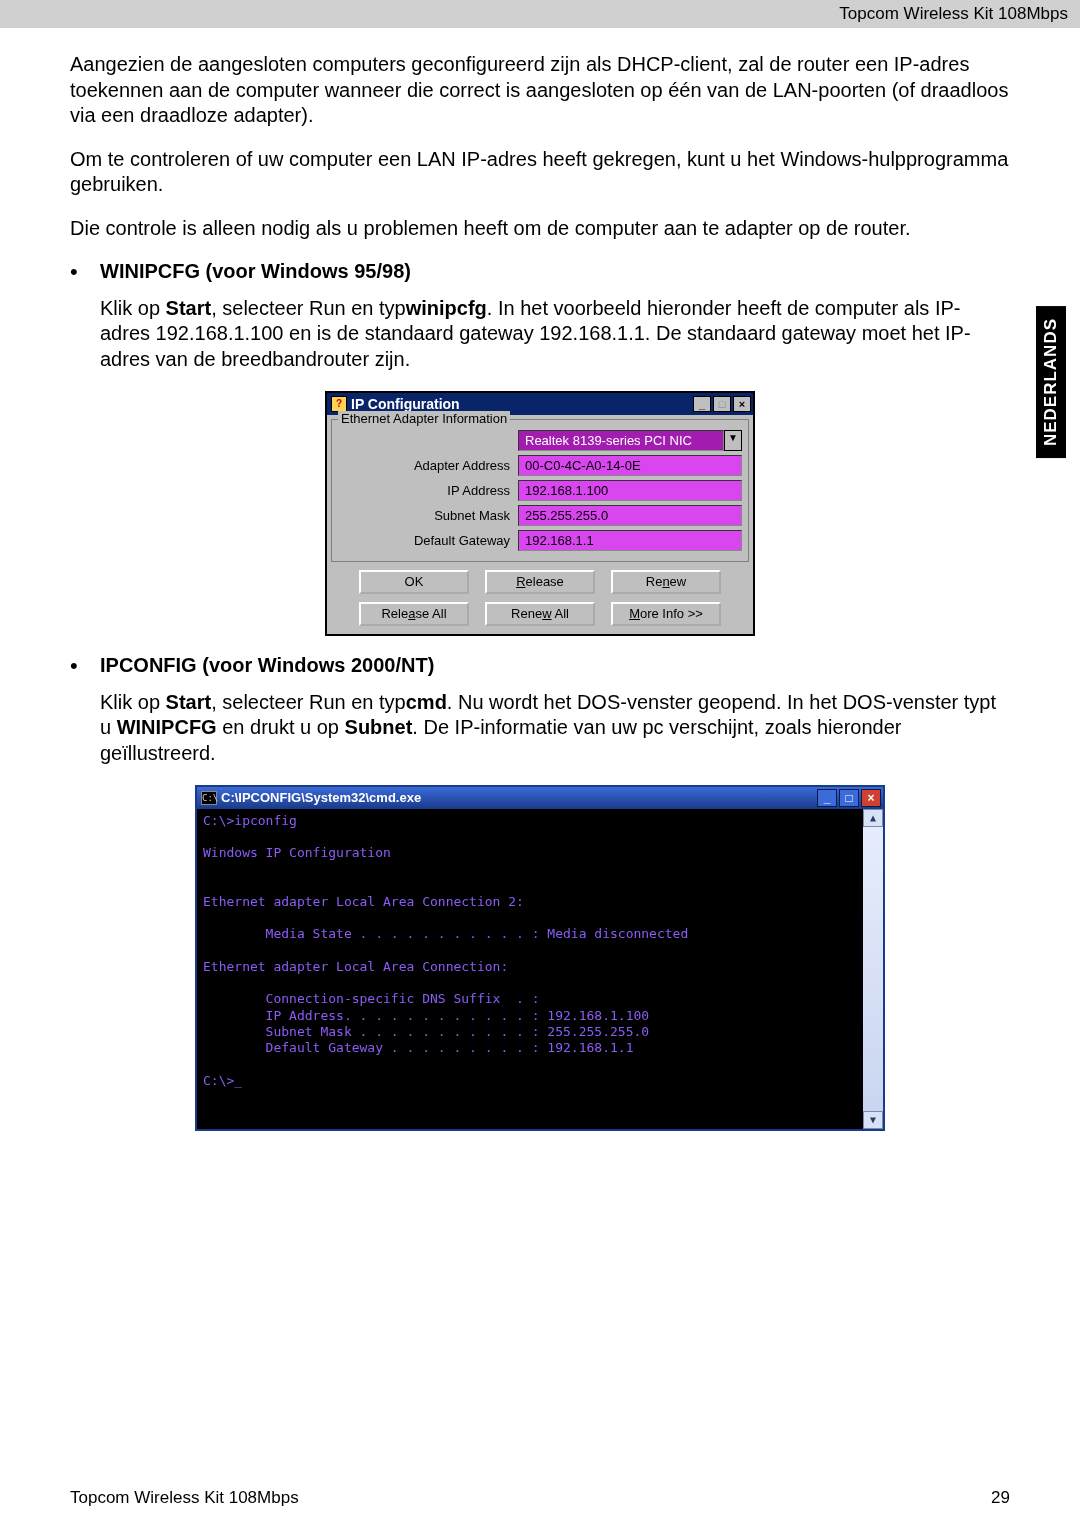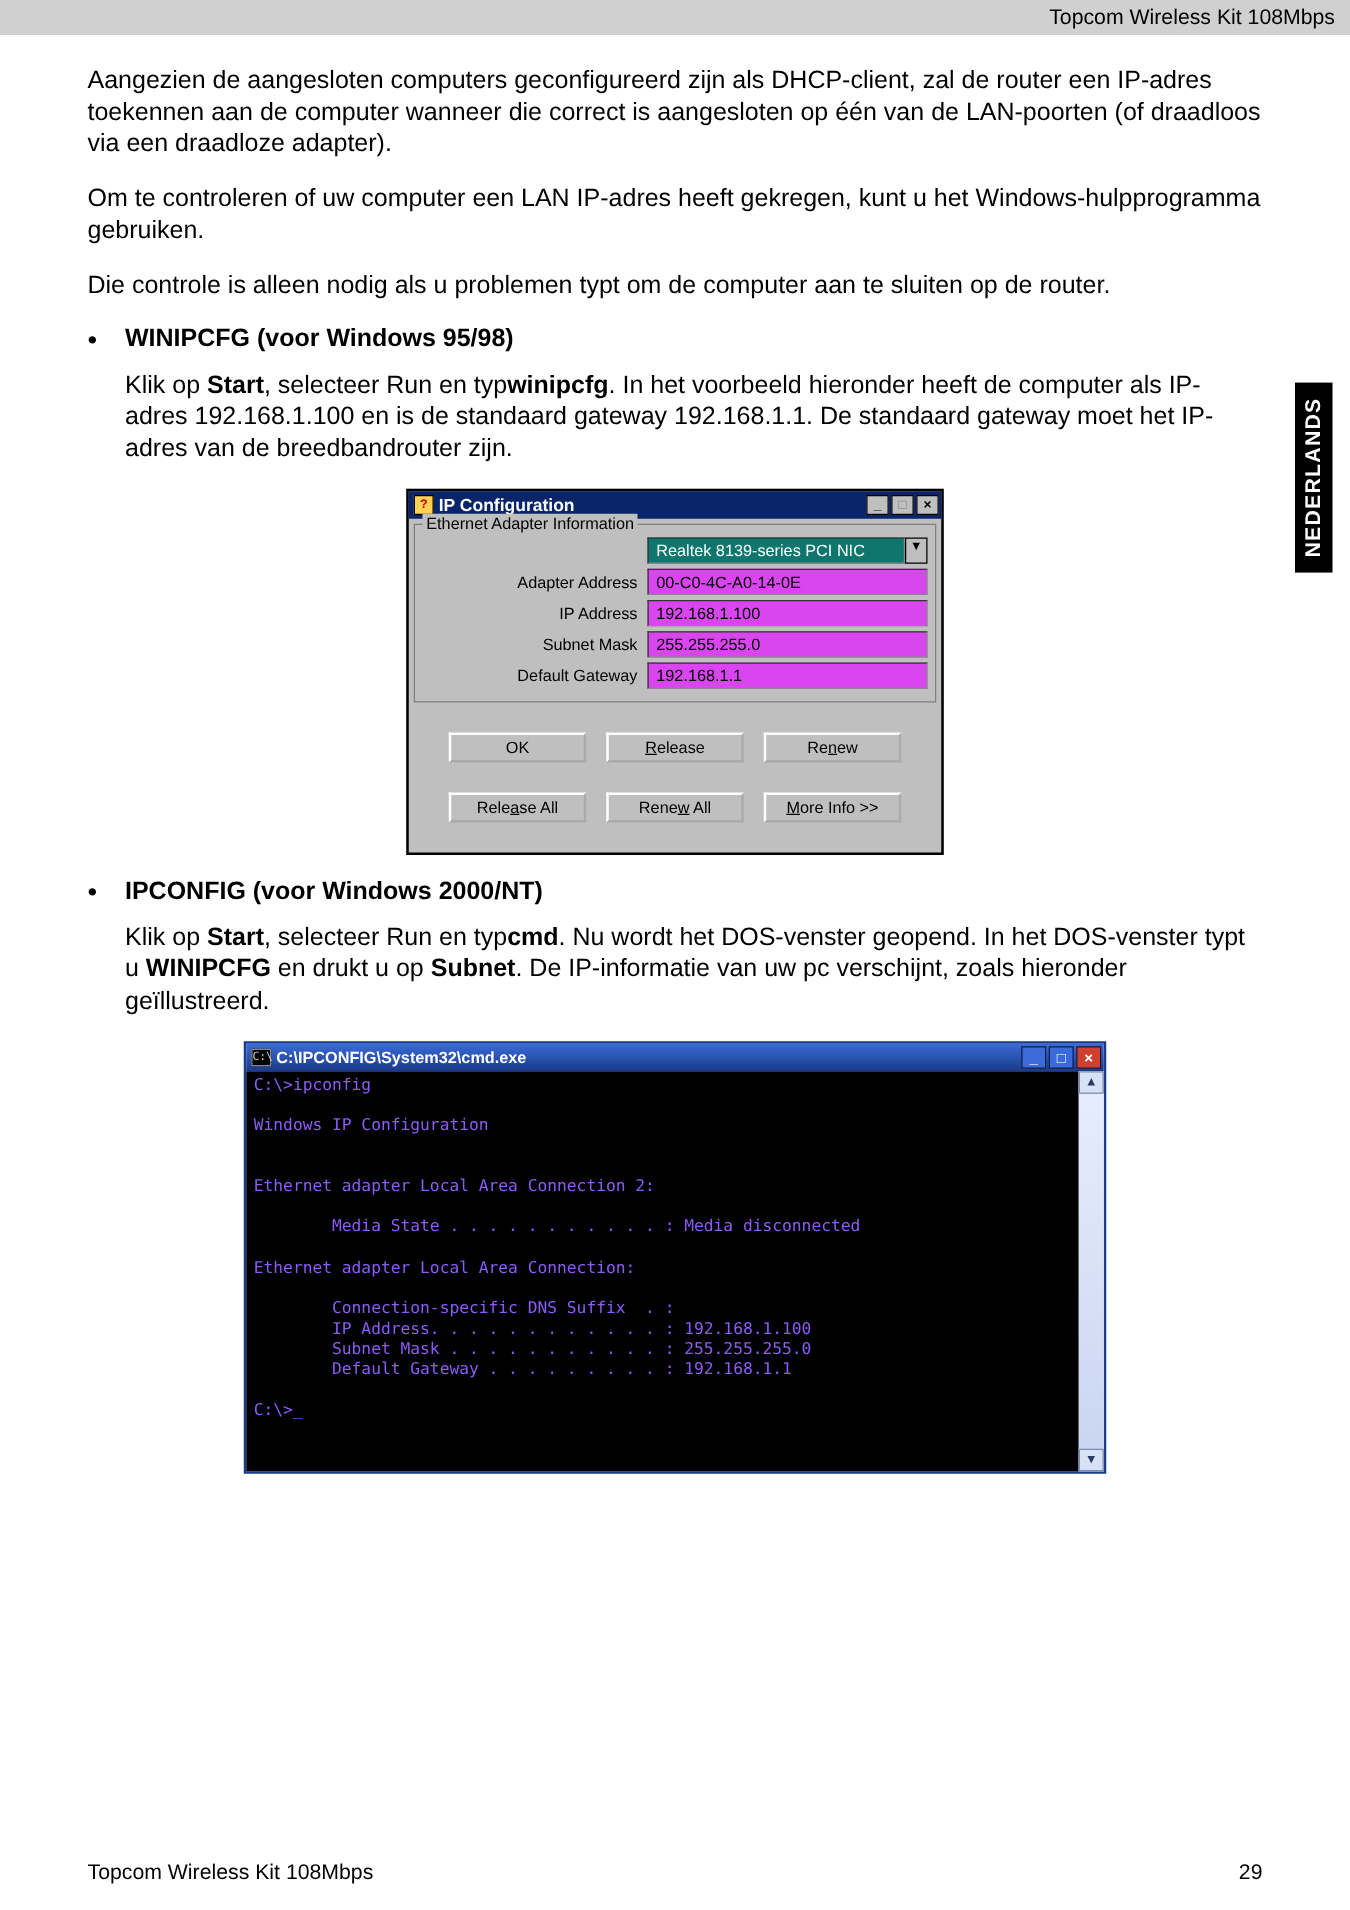--- a/index.html
+++ b/index.html
@@ -20,23 +20,23 @@
   .ipcfg-tico { width: 16px; height: 16px; background: #ffd254; border: 1px solid #000; margin: 0 4px; font-size: 10px; line-height: 14px; text-align: center; color: #c00; font-weight: bold; }
   .ipcfg-title { flex: 1; font-weight: bold; font-size: 14px; }
   .ipcfg-winbtns { display: flex; gap: 2px; padding-right: 2px; }
   .winbtn { width: 18px; height: 16px; background: #bfbfbf; border: 1px solid #000; font-size: 11px; line-height: 14px; text-align: center; font-weight: bold; color: #000; }
   .ipcfg-group { border: 1px solid #808080; margin: 4px; padding: 6px; position: relative; }
   .ipcfg-group-legend { position: absolute; top: -9px; left: 6px; background: #bfbfbf; padding: 0 3px; font-size: 13px; }
   .ipcfg-row { display: flex; align-items: center; margin: 4px 0; }
   .ipcfg-lbl { flex: 0 0 180px; text-align: right; padding-right: 8px; font-size: 13px; }
   .ipcfg-val { flex: 1; background: #d946ef; border: 1px inset #888; padding: 2px 6px; font-size: 13px; }
   .ipcfg-combo { display: flex; }
-  .ipcfg-combo .combo-val { flex: 1; background: #0f766e; color: #fff; padding: 2px 6px; font-size: 13px; border: 1px inset #888; }
+  .ipcfg-combo .combo-val { flex: 1; background: #a21caf; color: #fff; padding: 2px 6px; font-size: 13px; border: 1px inset #888; }
   .ipcfg-combo .combo-btn { width: 18px; border: 1px solid #000; background: #bfbfbf; text-align: center; font-size: 10px; line-height: 14px; }
-  .ipcfg-btnrow { display: flex; justify-content: center; gap: 16px; margin: 24px 4px; }
+  .ipcfg-btnrow { display: flex; justify-content: center; gap: 16px; margin: 8px 4px; }
   .ipcfg-btn { width: 110px; height: 24px; background: #bfbfbf; border: 2px outset #fff; font-size: 13px; text-align: center; line-height: 20px; }
   .ipcfg-btn .u { text-decoration: underline; }
   .note-box { border: 2px solid #000; margin: 14px 0 22px 0; padding: 10px 14px; display: flex; align-items: center; gap: 18px; }
   .note-icon { width: 54px; height: 48px; position: relative; }
   .note-icon svg { width: 54px; height: 48px; }
   .note-text { font-size: 20px; font-weight: bold; }
   .note-text em { font-style: italic; }
   .cmd-wrap { display: flex; justify-content: center; margin-top: 8px; }
   .cmd { width: 690px; border: 2px solid #1a3a8a; font-family: "Lucida Console", monospace; font-size: 13px; }
   .cmd-titlebar { background: linear-gradient(#3a6bd8, #1a3a8a); color: #fff; display: flex; align-items: center; height: 22px; }
@@ -57,21 +57,21 @@
 <div class="topbar">
   <span>Topcom Wireless Kit 108Mbps</span>
 </div>
 
 <div class="sidetab">NEDERLANDS</div>
 
 <div class="page">
 
   <p class="para">Aangezien de aangesloten computers geconfigureerd zijn als DHCP-client, zal de router een IP-adres toekennen aan de computer wanneer die correct is aangesloten op één van de LAN-poorten (of draadloos via een draadloze adapter).</p>
   <p class="para">Om te controleren of uw computer een LAN IP-adres heeft gekregen, kunt u het Windows-hulpprogramma gebruiken.</p>
-  <p class="para">Die controle is alleen nodig als u problemen typt om de computer aan te sluiten op de router.</p>
+  <p class="para">Die controle is alleen nodig als u problemen heeft om de computer aan te adapter op de router.</p>
 
   <div class="bullet-row">
     <div class="bullet-dot">•</div>
     <div class="bullet-text">WINIPCFG (voor Windows 95/98)</div>
   </div>
 
   <p class="para indent">
     <span>Klik op </span><b>Start</b><span>, selecteer Run en typ</span><b>winipcfg</b><span>. In het voorbeeld hieronder heeft de computer als IP- adres 192.168.1.100 en is de standaard gateway 192.168.1.1. De standaard gateway moet het IP-adres van de breedbandrouter zijn.</span>
   </p>
 

